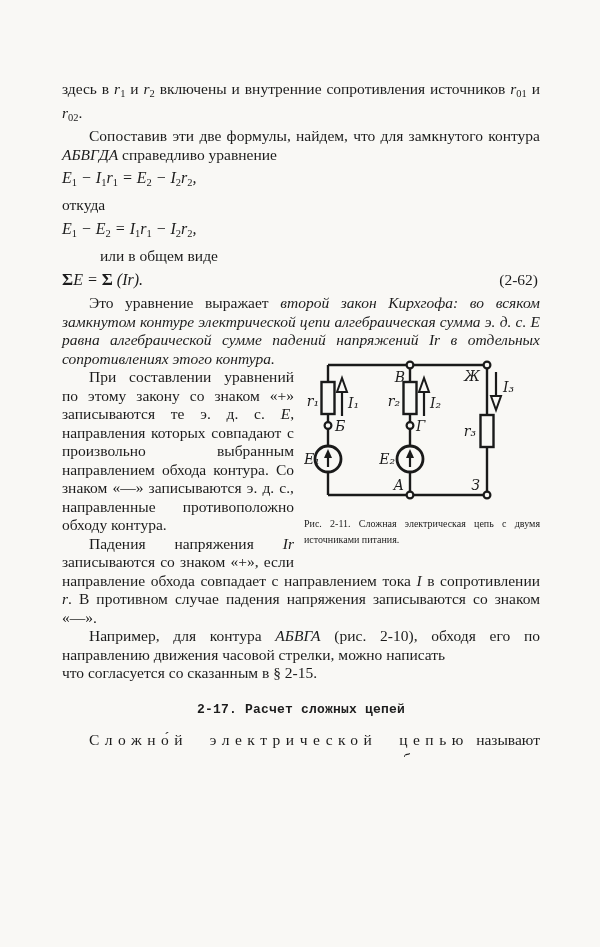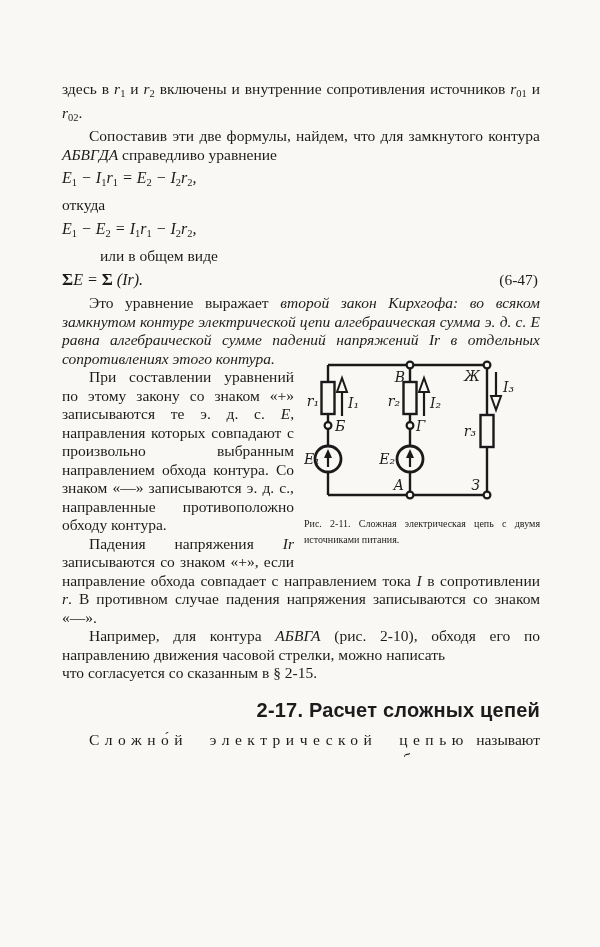--- a/index.html
+++ b/index.html
@@ -31,23 +31,23 @@
   .figure-float{
     float:right;width:236px;margin:4px 0 12px 10px;
     text-align:left;text-indent:0;
   }
   .figure-float svg{display:block;}
   .caption{
     display:block;margin-top:8px;font-size:10px;line-height:16.5px;
     text-align:justify;text-indent:0;font-family:Liberation Serif, serif;
   }
   h2{
-    font-family:Liberation Sans, sans-serif;
-    font-size:20px;font-weight:bold;margin:18px 0 12px 0;
-    text-align:right;letter-spacing:0.2px;
+    font-family:Liberation Mono, monospace;
+    font-size:13px;font-weight:bold;margin:18px 0 12px 0;
+    text-align:center;letter-spacing:0.2px;
   }
   .spaced{letter-spacing:5.5px;word-spacing:9px;}
   .page-number{
     position:absolute;left:506px;top:848px;font-size:15.5px;font-weight:bold;
   }
   .cir-label{
     font-family:"DejaVu Serif","DejaVu Sans",serif;
     font-style:italic;font-size:14px;fill:#1c1c1c;
   }
 </style>
@@ -64,21 +64,21 @@
     <div class="formula"><i>E</i><sub>1</sub> − <i>I</i><sub>1</sub><i>r</i><sub>1</sub> = <i>E</i><sub>2</sub> − <i>I</i><sub>2</sub><i>r</i><sub>2</sub>,</div>
 
     <p class="noindent">откуда</p>
 
     <div class="formula"><i>E</i><sub>1</sub> − <i>E</i><sub>2</sub> = <i>I</i><sub>1</sub><i>r</i><sub>1</sub> − <i>I</i><sub>2</sub><i>r</i><sub>2</sub>,</div>
 
     <p class="ind-sm">или в общем виде</p>
 
     <div class="formula-row">
       <div class="formula"><b>Σ</b><i>E</i> = <b>Σ</b> (<i>Ir</i>).</div>
-      <span class="eq-num">(6-47)</span>
+      <span class="eq-num">(2-62)</span>
     </div>
 
     <p class="ind"><span>Это уравнение выражает <i>второй закон Кирхгофа: во всяком замкнутом контуре электрической цепи алгебраическая сумма э. д. с. E равна алгебраической сумме падений</i> </span><span class="figure-float">
           <svg width="228" height="154" viewBox="0 0 228 154" xmlns="http://www.w3.org/2000/svg">
 
           <g stroke="#1a1a1a" stroke-width="2.4" fill="none">
             <path d="M24,11 H183"></path>
             <path d="M24,141 H183"></path>
             <path d="M24,11 V28"></path>
               <path d="M24,60 V68"></path>

